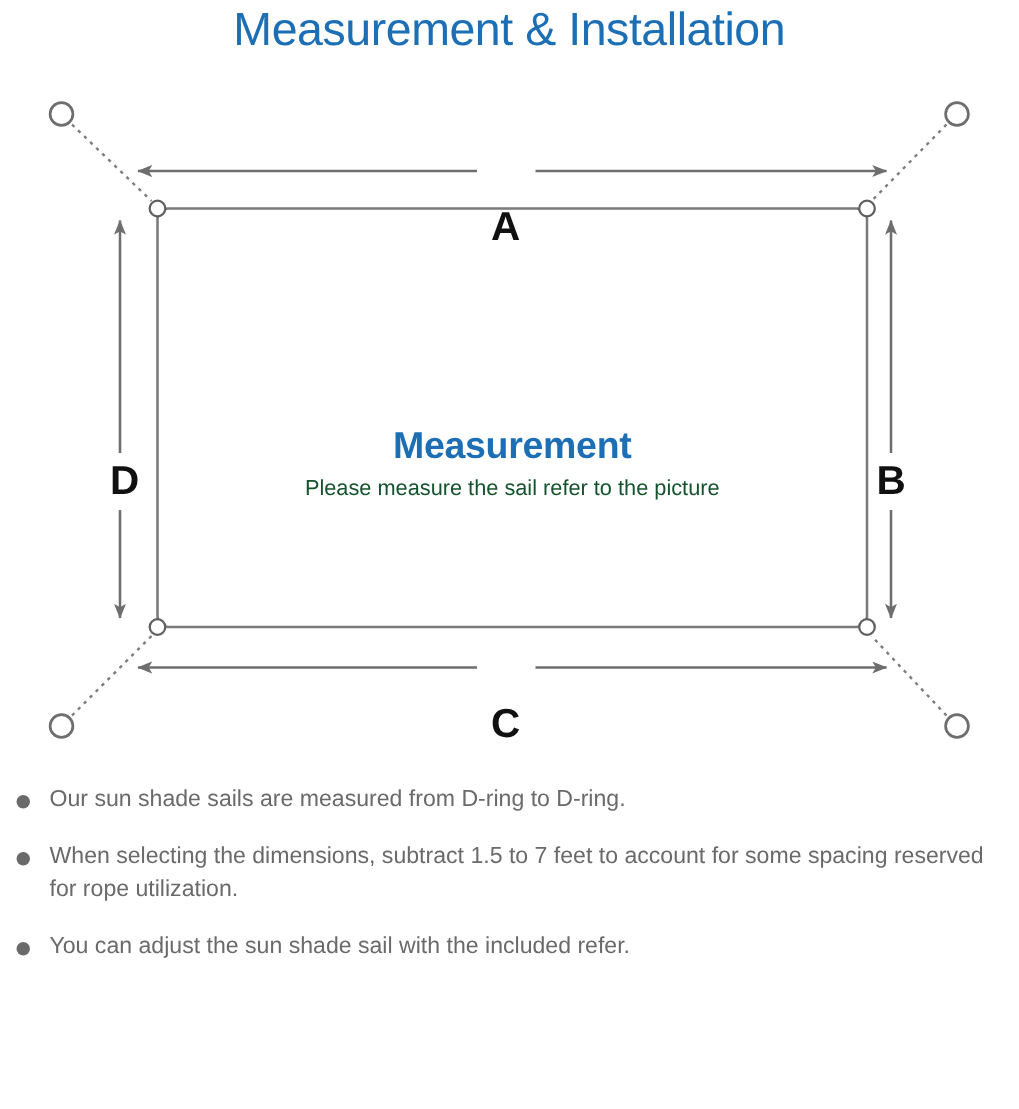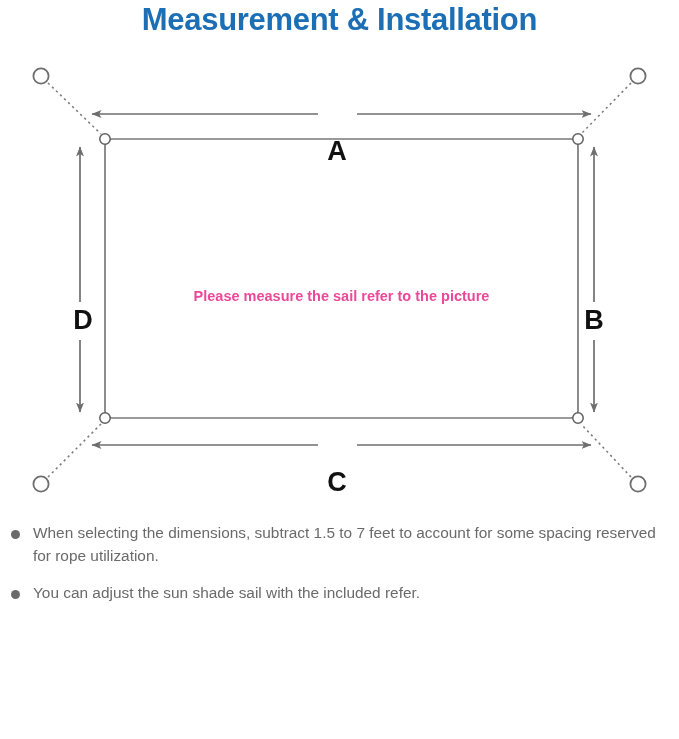--- a/index.html
+++ b/index.html
@@ -10,41 +10,41 @@
     overflow:hidden;
     position:relative;
   }
   #page{position:relative;width:679px;height:739px;}
 
   .page-title{
     position:absolute;
     left:0;top:0;width:679px;
     text-align:center;
     font-size:31px;
-    font-weight:bold;
+    font-weight:normal;
     color:#1c6fb5;
     letter-spacing:-0.3px;
     line-height:40px;
     white-space:nowrap;
   }
 
   #diagram{position:absolute;left:0;top:44px;width:679px;height:478px;}
 
   .center-label{
     position:absolute;
     left:105px;top:238px;width:473px;
     text-align:center;
     pointer-events:none;
   }
   .center-title{
     font-size:25px;font-weight:bold;color:#1c6fb5;
     line-height:30px;letter-spacing:-0.2px;white-space:nowrap;
   }
   .center-sub{
-    font-size:14.5px;color:#ec4899;font-weight:bold;
+    font-size:14.5px;color:#14532d;font-weight:normal;
     line-height:22px;margin-top:3px;white-space:nowrap;
   }
 
   .dim-label{
     position:absolute;
     font-size:27px;
     font-weight:bold;
     color:#111111;
     line-height:27px;
     text-align:center;
@@ -126,30 +126,35 @@
 
         <line x1="80" y1="258" x2="80" y2="103" marker-end="url(#ah)"></line>
         <line x1="80" y1="296" x2="80" y2="368" marker-end="url(#ah)"></line>
 
         <line x1="594" y1="258" x2="594" y2="103" marker-end="url(#ah)"></line>
         <line x1="594" y1="296" x2="594" y2="368" marker-end="url(#ah)"></line>
       </g>
     </svg>
 
     <div class="center-label">
+      <div class="center-title">Measurement</div>
       <div class="center-sub">Please measure the sail refer to the picture</div>
     </div>
 
     <div class="dim-label" id="label-a">A</div>
     <div class="dim-label" id="label-b">B</div>
     <div class="dim-label" id="label-c">C</div>
     <div class="dim-label" id="label-d">D</div>
   </div>
 
   <ul class="notes">
+    <li class="note note-sp">
+      <span class="bullet"></span>
+      <span>Our sun shade sails are measured from D-ring to D-ring.</span>
+    </li>
     <li class="note note-sp">
       <span class="bullet"></span>
       <span>When selecting the dimensions, subtract 1.5 to 7 feet to account for some spacing reserved for rope utilization.</span>
     </li>
     <li class="note note-sp">
       <span class="bullet"></span>
       <span>You can adjust the sun shade sail with the included refer.</span>
     </li>
   </ul>
 

